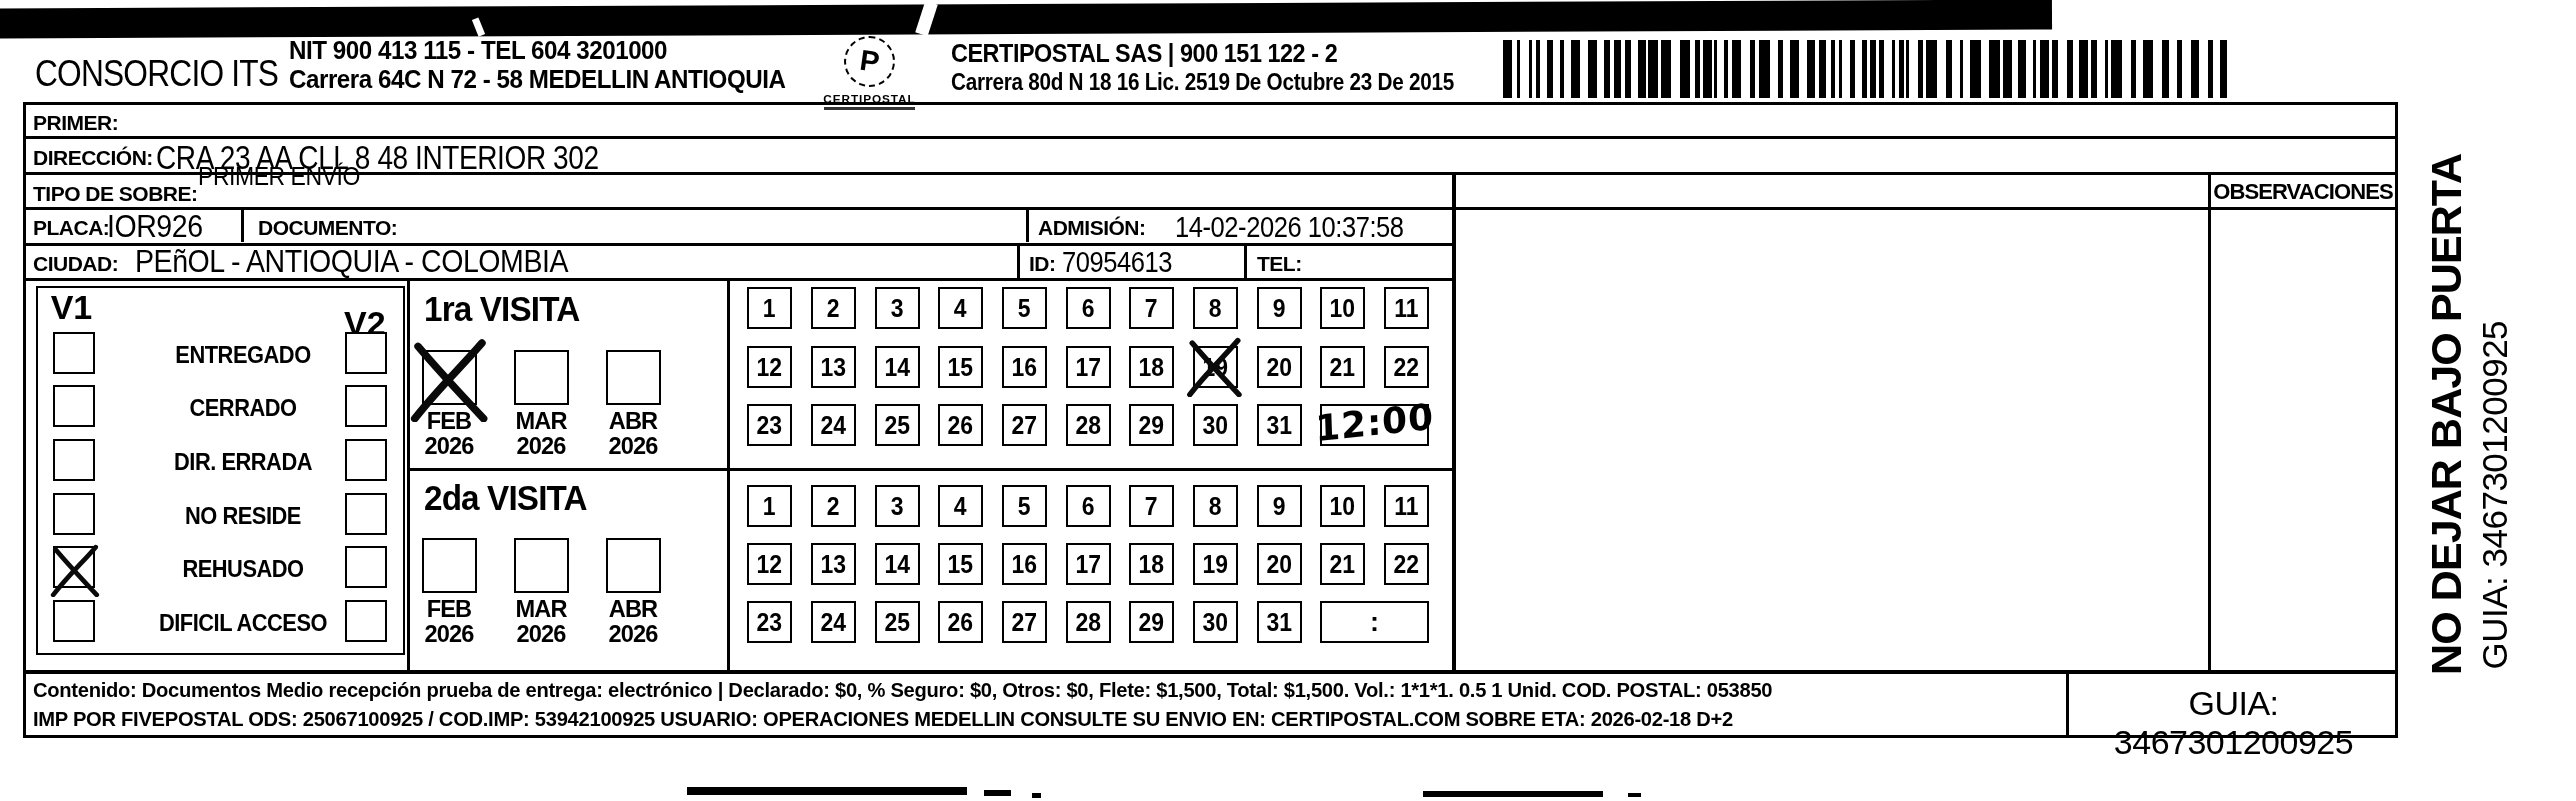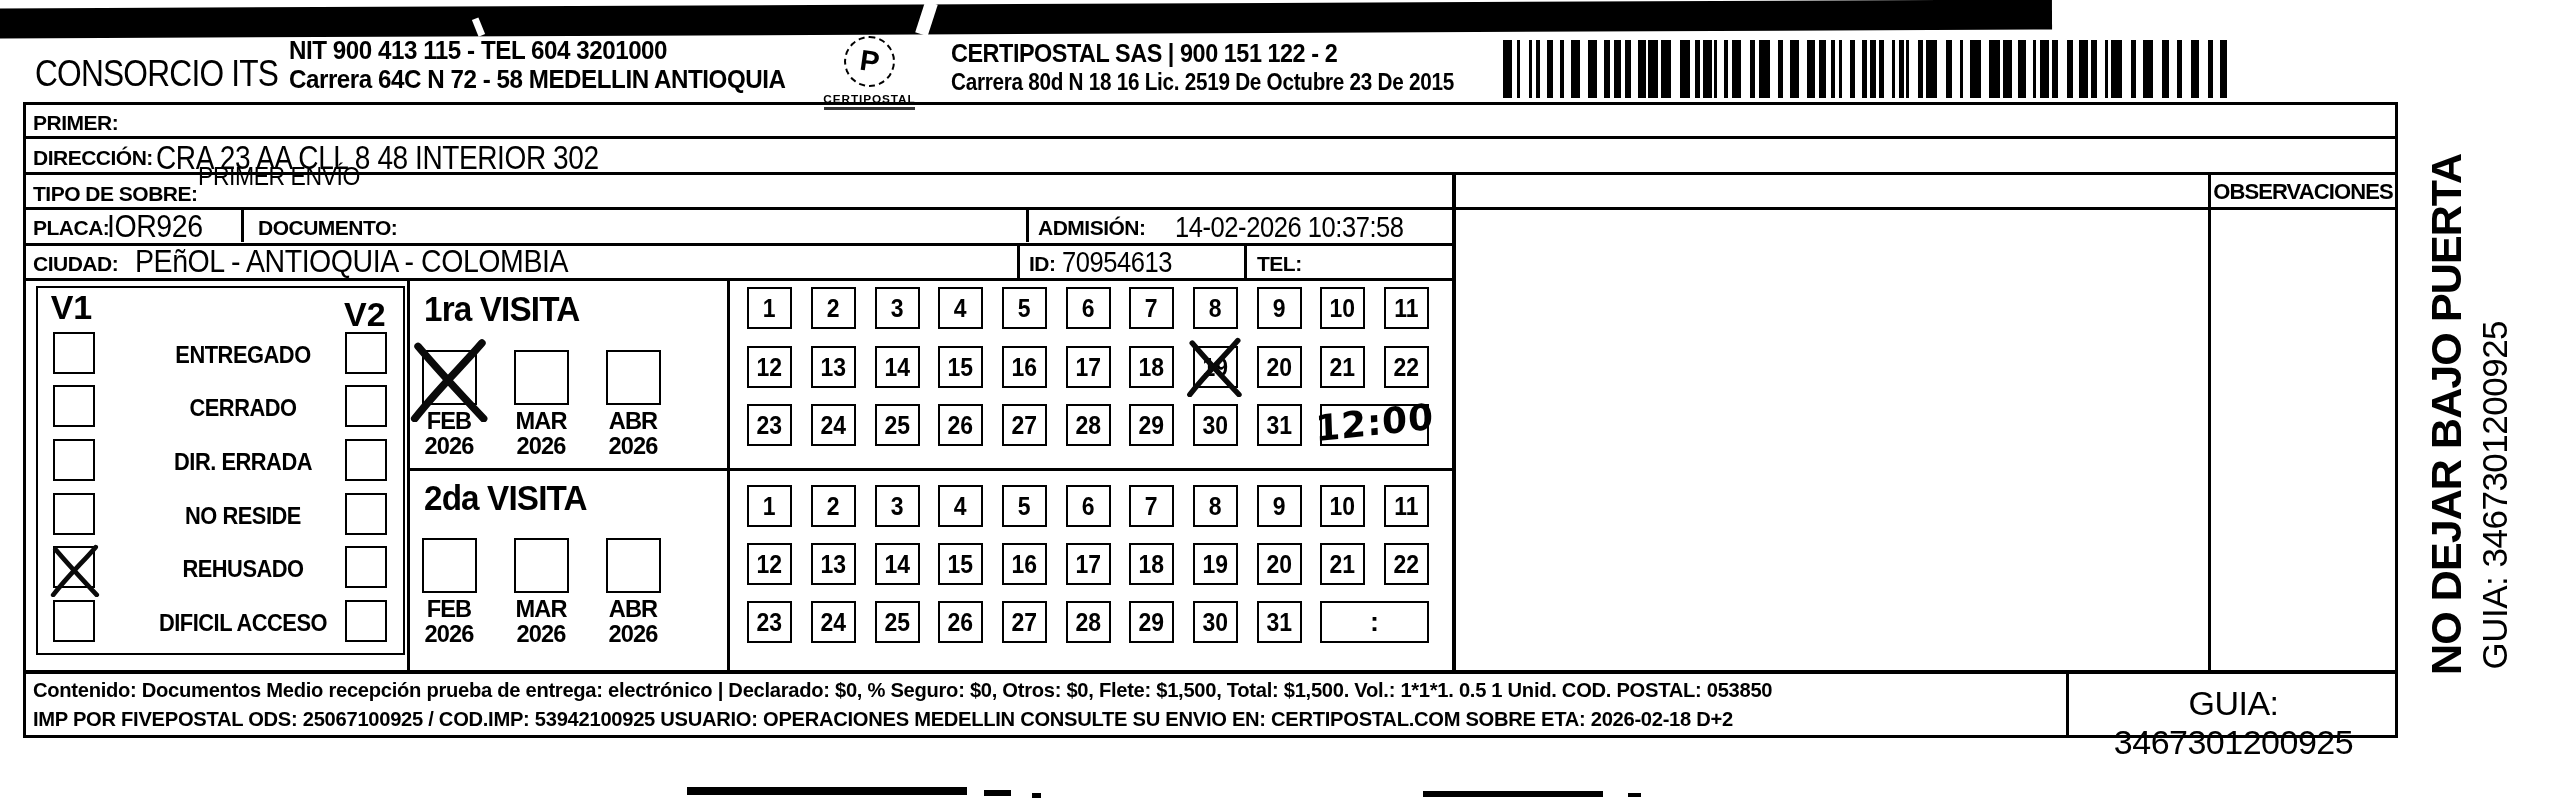--- a/index.html
+++ b/index.html
@@ -209,21 +209,21 @@
 
   <div class="abs lbl" style="left:33px;top:252px;">CIUDAD:</div>
   <div class="abs val" style="left:135px;top:244px;font-size:31px;"><span class="cnd">PEñOL - ANTIOQUIA - COLOMBIA</span></div>
   <div class="abs lbl" style="left:1029px;top:252px;">ID:</div>
   <div class="abs val" style="left:1062px;top:246px;font-size:29px;"><span class="cnd88">70954613</span></div>
   <div class="abs lbl" style="left:1257px;top:252px;">TEL:</div>
   <div class="abs val" style="left:1309px;top:246px;font-size:29px;"></div>
 
   <div class="abs" id="statusbox" style="left:36px;top:286px;width:369px;height:369px;border:2.7px solid #000;box-sizing:border-box;">
     <div class="vhead" style="left:12.7px;top:0px;">V1</div>
-    <div class="vhead" style="left:306px;top:7px;">V2</div>
+    <div class="vhead" style="left:306px;top:16px;">V2</div>
   <div class="cbox" style="left: 14.5px; top: 44px; width: 42px; height: 42px;"></div>
       <div class="statuslbl" style="left: 205px; top: 54px;">ENTREGADO</div>
       <div class="cbox" style="left: 307px; top: 44px; width: 42px; height: 42px;"></div>
       <div class="cbox" style="left: 14.5px; top: 97px; width: 42px; height: 42px;"></div>
       <div class="statuslbl" style="left: 205px; top: 107px;">CERRADO</div>
       <div class="cbox" style="left: 307px; top: 97px; width: 42px; height: 42px;"></div>
       <div class="cbox" style="left: 14.5px; top: 151px; width: 42px; height: 42px;"></div>
       <div class="statuslbl" style="left: 205px; top: 161px;">DIR. ERRADA</div>
       <div class="cbox" style="left: 307px; top: 151px; width: 42px; height: 42px;"></div>
       <div class="cbox" style="left: 14.5px; top: 205px; width: 42px; height: 42px;"></div>

